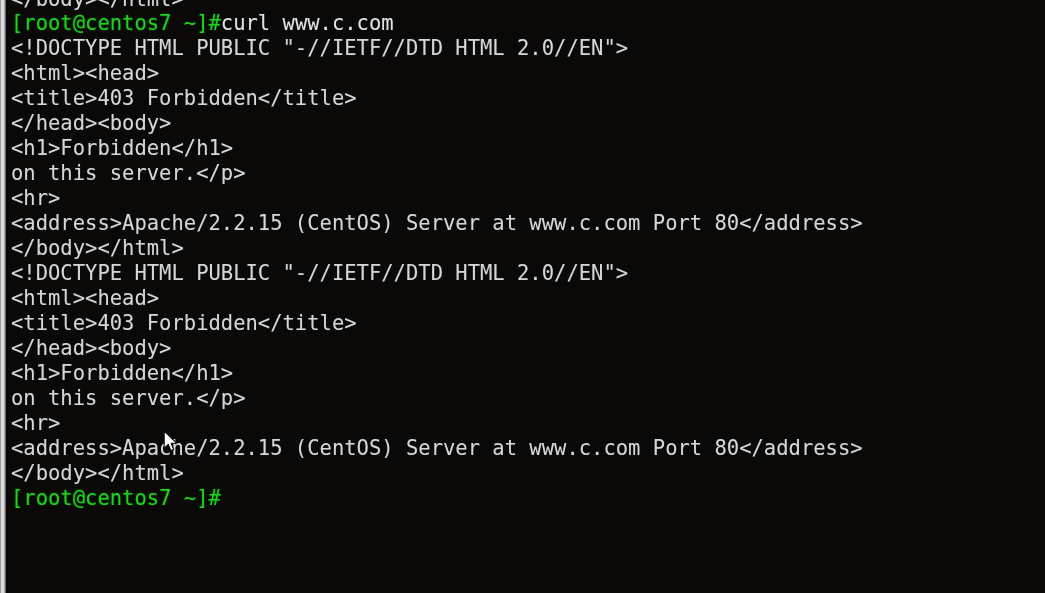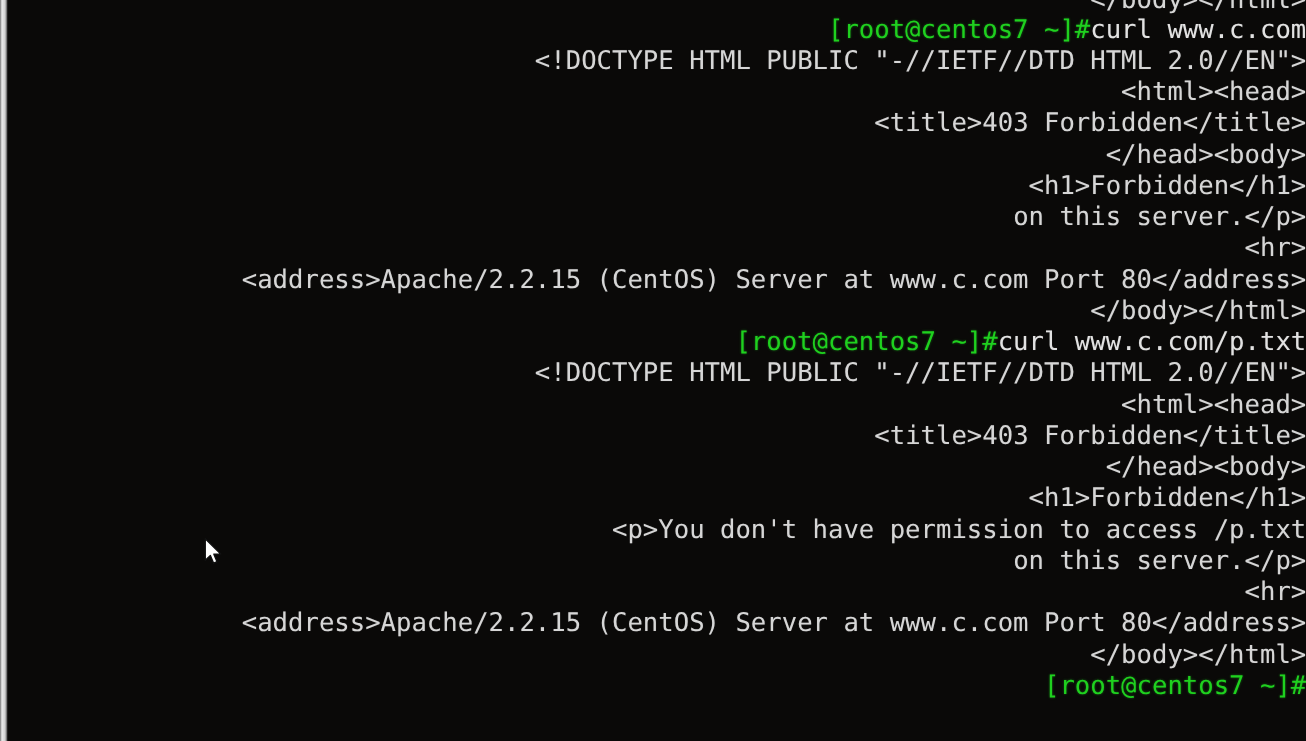--- a/index.html
+++ b/index.html
@@ -36,23 +36,22 @@
     overflow: hidden;
   }
   .line {
     position: relative;
     height: 25px;
     line-height: 25px;
     font-size: 20.5px;
     letter-spacing: 0px;
     white-space: pre;
     color: #d8d8d8;
-    padding-left: 17px;
+    padding-left: 5px;
     text-shadow: 0 0 1px rgba(200,200,200,0.25);
-    text-align: right;
   }
   .line.partial {
     height: 11px;
     line-height: 11px;
     overflow: hidden;
   }
   .line.partial .txt {
     display: block;
     position: relative;
     top: -13px;
@@ -92,27 +91,25 @@
       <div class="line"><span class="txt"><span class="prompt">[root@centos7 ~]#</span><span class="cmd">curl www.c.com</span></span></div>
       <div class="line"><span class="txt"><span class="out">&lt;!DOCTYPE HTML PUBLIC "-//IETF//DTD HTML 2.0//EN"&gt;</span></span></div>
       <div class="line"><span class="txt"><span class="out">&lt;html&gt;&lt;head&gt;</span></span></div>
       <div class="line"><span class="txt"><span class="out">&lt;title&gt;403 Forbidden&lt;/title&gt;</span></span></div>
       <div class="line"><span class="txt"><span class="out">&lt;/head&gt;&lt;body&gt;</span></span></div>
       <div class="line"><span class="txt"><span class="out">&lt;h1&gt;Forbidden&lt;/h1&gt;</span></span></div>
       <div class="line"><span class="txt"><span class="out">on this server.&lt;/p&gt;</span></span></div>
       <div class="line"><span class="txt"><span class="out">&lt;hr&gt;</span></span></div>
       <div class="line"><span class="txt"><span class="out">&lt;address&gt;Apache/2.2.15 (CentOS) Server at www.c.com Port 80&lt;/address&gt;</span></span></div>
       <div class="line"><span class="txt"><span class="out">&lt;/body&gt;&lt;/html&gt;</span></span></div>
-      <div class="line"><span class="txt"><span class="prompt">[root@centos7 ~]#</span><span class="cmd">curl www.c.com/p.txt</span></span></div>
       <div class="line"><span class="txt"><span class="out">&lt;!DOCTYPE HTML PUBLIC "-//IETF//DTD HTML 2.0//EN"&gt;</span></span></div>
       <div class="line"><span class="txt"><span class="out">&lt;html&gt;&lt;head&gt;</span></span></div>
       <div class="line"><span class="txt"><span class="out">&lt;title&gt;403 Forbidden&lt;/title&gt;</span></span></div>
       <div class="line"><span class="txt"><span class="out">&lt;/head&gt;&lt;body&gt;</span></span></div>
       <div class="line"><span class="txt"><span class="out">&lt;h1&gt;Forbidden&lt;/h1&gt;</span></span></div>
-      <div class="line"><span class="txt"><span class="out">&lt;p&gt;You don't have permission to access /p.txt</span></span></div>
       <div class="line"><span class="txt"><span class="out">on this server.&lt;/p&gt;</span></span></div>
       <div class="line"><span class="txt"><span class="out">&lt;hr&gt;</span></span></div>
       <div class="line"><span class="txt"><span class="out">&lt;address&gt;Apache/2.2.15 (CentOS) Server at www.c.com Port 80&lt;/address&gt;</span></span></div>
       <div class="line"><span class="txt"><span class="out">&lt;/body&gt;&lt;/html&gt;</span></span></div>
       <div class="line"><span class="txt"><span class="prompt">[root@centos7 ~]#</span><span class="cmd"></span></span></div>
     </div>
 
   <svg id="mouse-cursor" viewBox="0 0 16 24" xmlns="http://www.w3.org/2000/svg" style="left: 163px; top: 430px;">
     <path d="M1.2 1 L1.2 18.2 L5.3 14.4 L7.9 20.6 L10.6 19.4 L8.1 13.4 L13.6 13.2 Z" fill="#ffffff" stroke="#111111" stroke-width="1.1" stroke-linejoin="round"></path>
   </svg>

